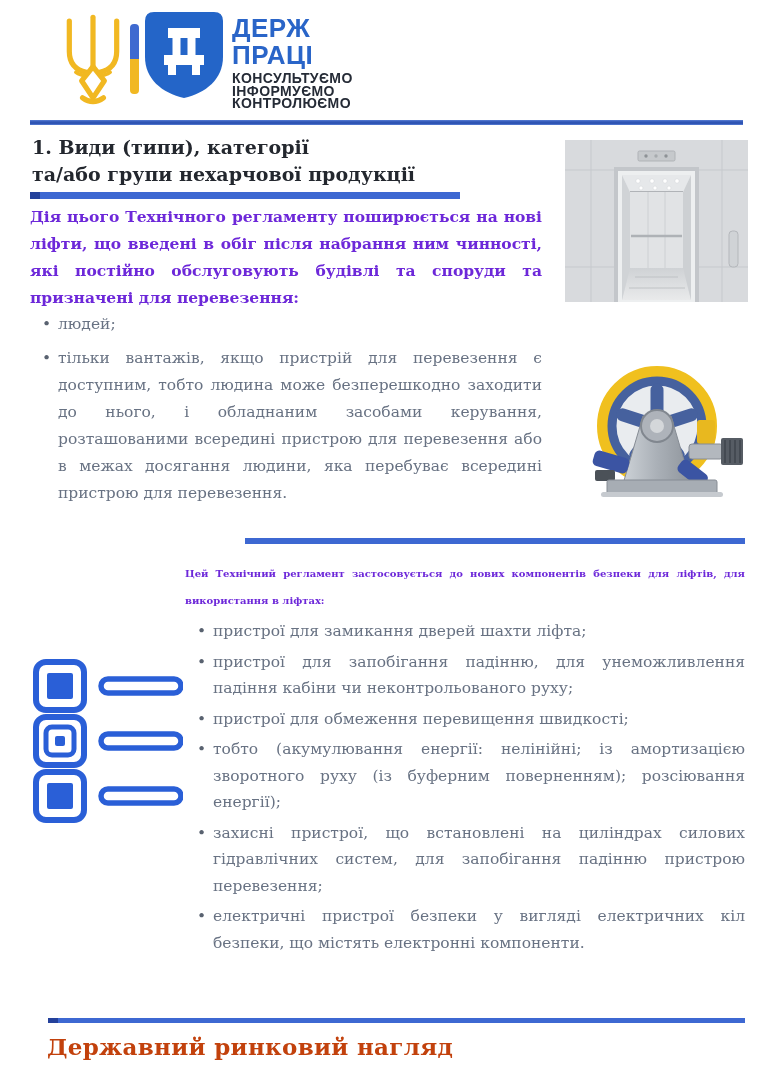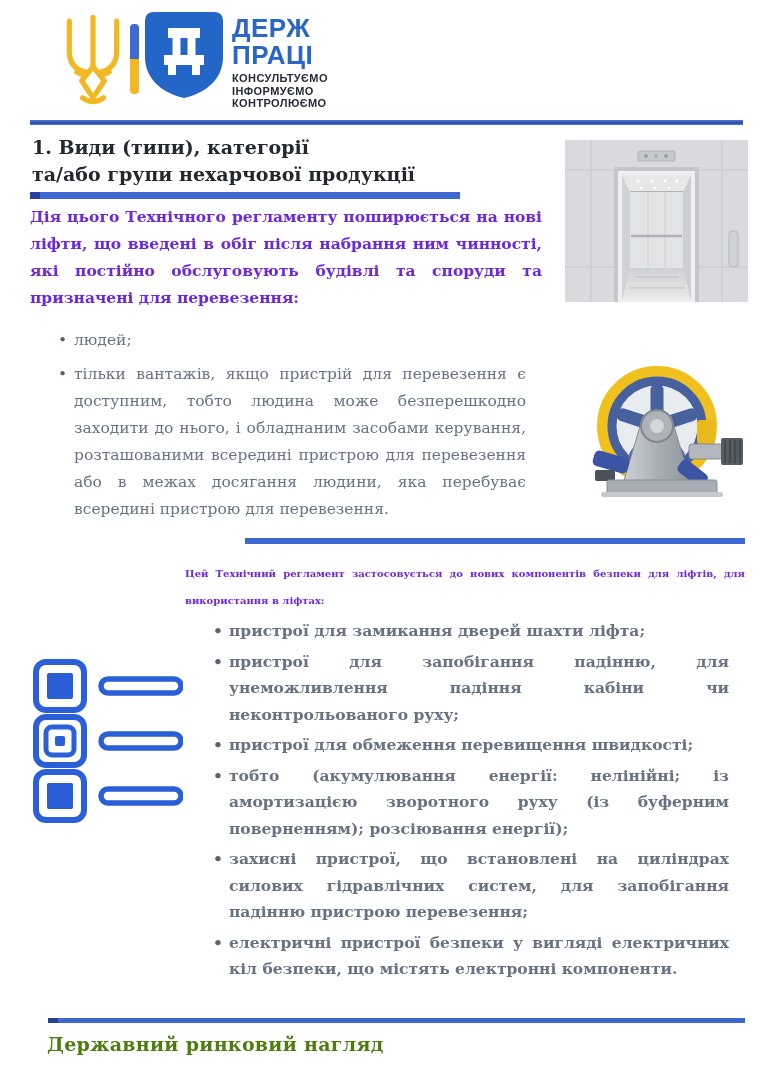--- a/index.html
+++ b/index.html
@@ -9,61 +9,61 @@
   
   .logo-block{position:absolute;left:55px;top:8px;width:290px;height:104px;}
   .trident{position:absolute;left:2px;top:2px;}
   .flag-bar{position:absolute;left:75px;top:16px;width:9px;height:70px;border-radius:4px;overflow:hidden;}
   .flag-bar .b{height:35px;background:#3f6ad0;}
   .flag-bar .y{height:35px;background:#f1b822;}
   .shield{position:absolute;left:90px;top:4px;}
   .wordmark{position:absolute;left:177px;top:7px;font-family:"Liberation Sans",sans-serif;
             font-weight:800;font-size:26px;line-height:27px;color:#2a65c8;letter-spacing:.5px;}
   .tagline{position:absolute;left:177px;top:64px;font-family:"Liberation Sans",sans-serif;
-           font-weight:700;font-size:11px;line-height:12.5px;color:#252b36;letter-spacing:.4px;}
+           font-weight:700;font-size:14px;line-height:12.5px;color:#252b36;letter-spacing:.4px;}
 
   .bulletin-title{position:absolute;right:17px;top:26px;text-align:right;
                   font-weight:700;font-size:15.5px;line-height:25px;color:#0f1016;}
 
   
   .divider{position:absolute;background:#4169cc;}
   .divider.cap{background:linear-gradient(to right,#24419b 0,#24419b 10px,#3d68d2 10px);}
   .div-top{left:30px;top:120px;width:713px;height:5px;background:linear-gradient(to bottom,#5a7fd6,#2f55b4 40%,#2f55b4 70%,#5a7fd6);}
   .div-heading{left:30px;top:192px;width:430px;height:7px;}
   .div-mid{left:245px;top:538px;width:500px;height:6px;background:#3d68d2;}
   .div-footer{left:48px;top:1018px;width:697px;height:5px;}
 
   
   .heading{position:absolute;left:32px;top:134px;font-weight:700;font-size:19px;
            line-height:27px;color:#23272e;}
   .para{color:#6d28d9;font-size:15.5px;line-height:27px;text-align:justify;font-weight:bold;}
   .para1{position:absolute;left:30px;top:203px;width:512px;}
-  ul.blist{margin:16px;padding:0 0 0 28px;list-style:none;}
+  ul.blist{margin:0;padding:0 0 0 28px;list-style:none;}
   ul.blist li{position:relative;color:#687283;font-size:15.5px;line-height:27px;
               text-align:justify;margin-bottom:7px;}
   ul.blist li::before{content:"•";position:absolute;left:-16px;top:0;color:#596270;}
   .list1{position:absolute;left:30px;top:311px;width:512px;}
 
   
   .section2{position:absolute;left:185px;top:561px;width:560px;}
   .section2 .para{font-size:10px;line-height:26.5px;}
-  .section2 ul.blist{margin-top:4px;font-weight:bold;}
+  .section2 ul.blist{margin-top:4px;}
   .section2 ul.blist li{line-height:26.5px;margin-bottom:4px;font-size:15.5px;}
 
   
   .photo{position:absolute;}
   .photo-elevator{left:565px;top:140px;}
   .photo-machine{left:577px;top:366px;}
 
   
   .checklist{position:absolute;left:33px;top:658px;}
 
   
-  .footer-label{position:absolute;left:47px;top:1033px;font-weight:700;font-size:19px;
-                color:#4d7c0f;letter-spacing:.3px;text-align:right;}
+  .footer-label{position:absolute;left:47px;top:1033px;font-weight:700;font-size:23px;
+                color:#c2410c;letter-spacing:.3px;text-align:right;}
 </style>
 </head>
 <body>
 
 <div class="page">
 
   <div class="logo-block">
     <svg class="trident" width="72" height="98" viewBox="0 0 76 100">
       <g fill="none" stroke="#f1b822" stroke-width="5.5" stroke-linecap="round" stroke-linejoin="round">
         <path d="M38 6 V58"></path>

